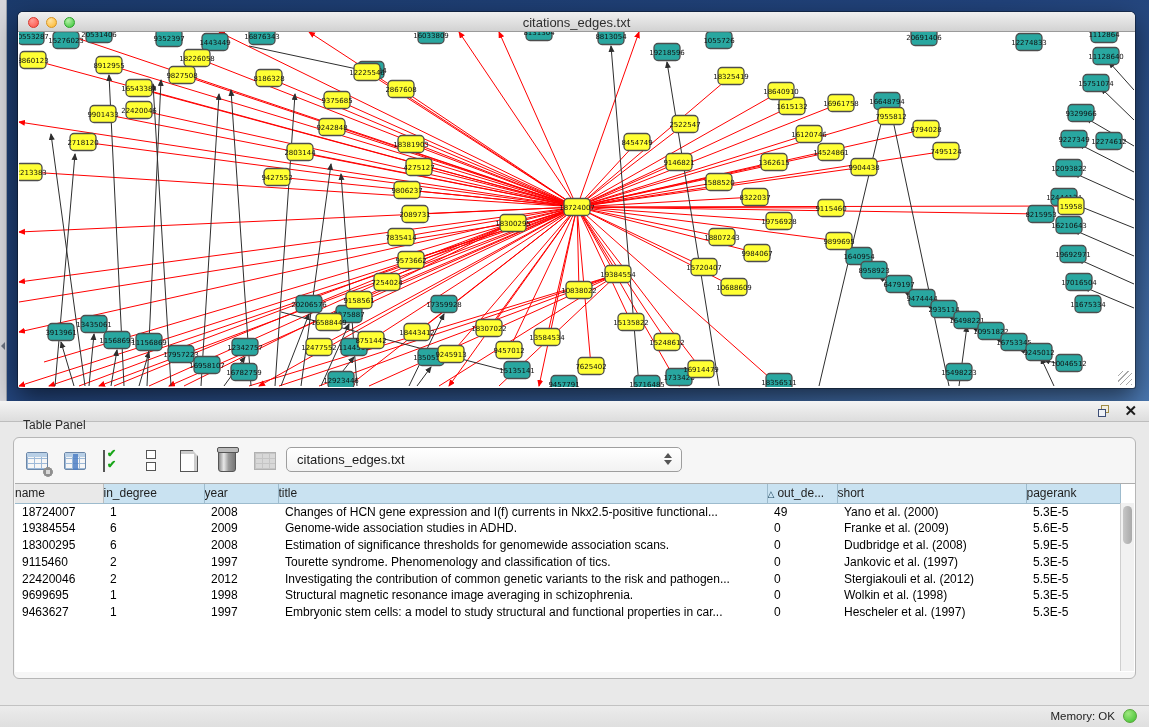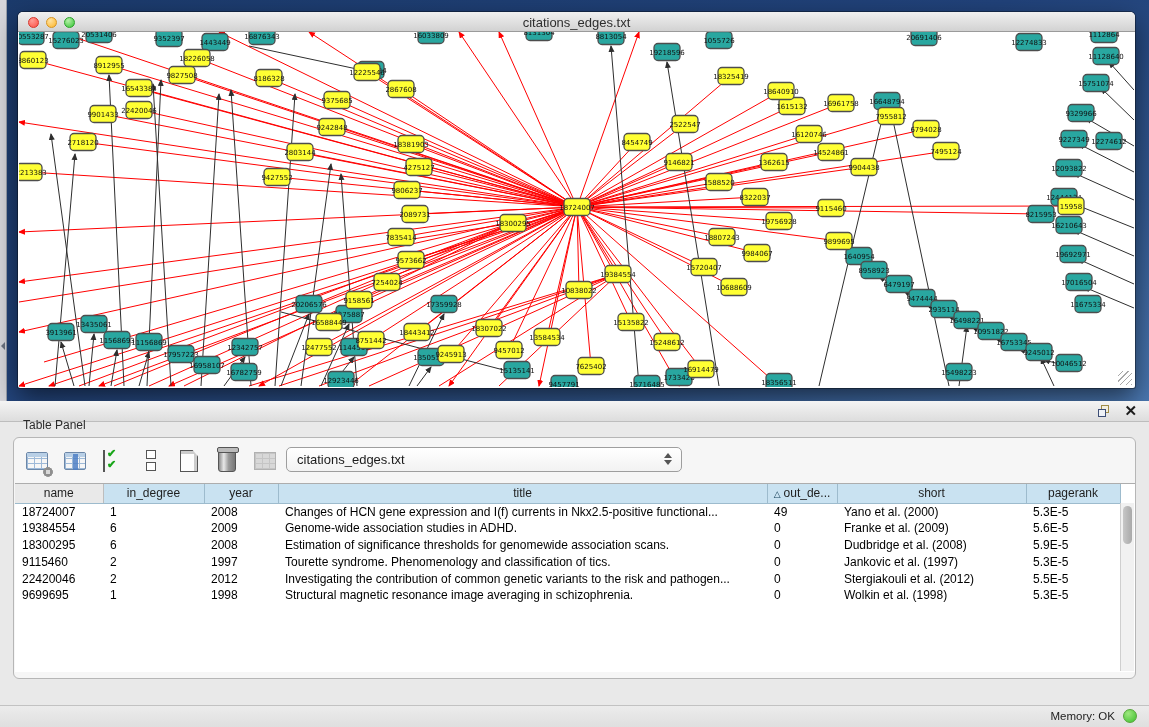--- a/index.html
+++ b/index.html
@@ -79,21 +79,21 @@
     font-size:13px; color:#1b1b1b; display:flex; align-items:center; padding-left:10px; }
   #net-select .stepper { position:absolute; right:9px; top:5px; display:flex; flex-direction:column; gap:2px;}
   #net-select .stepper i { width:0; height:0; border-left:4px solid transparent; border-right:4px solid transparent; }
   #net-select .stepper i.up { border-bottom:5px solid #555; }
   #net-select .stepper i.dn { border-top:5px solid #555; }
 
   
   #tbl-wrap { position:absolute; left:1px; top:45px; width:1120px; height:189px; background:#fff;
     border-top:1px solid #adadad; overflow:hidden; }
   table#datatable { border-collapse:collapse; table-layout:fixed; width:1105px; font-size:12px; }
-  #datatable th { height:19px; font-weight:normal; text-align:center; color:#1e1e1e;
+  #datatable th { height:19px; font-weight:normal; text-align:left; color:#1e1e1e;
     background:#c9e2f1; border-right:1px solid #9dbbcd; border-bottom:1px solid #9dbbcd; overflow:hidden; white-space:nowrap;}
   #datatable th.key { background:#e9e9e9; border-right:1px solid #bdbdbd; }
   #datatable td { height:16.8px; padding:0 4px 0 7px; color:#000; white-space:nowrap; overflow:hidden;
     text-overflow:clip; }
   .sort-glyph { font-size:9px; color:#103a52; margin-right:3px; }
   #vscroll { position:absolute; right:1px; top:65px; width:14px; height:168px; background:#f1f1f1;
     border-left:1px solid #cfcfcf; }
   #vscroll .thumb { position:absolute; left:2px; top:3px; width:9px; height:38px; border-radius:5px;
     background:linear-gradient(90deg,#c7c7c7,#a9a9a9); }
 
@@ -657,20 +657,29 @@
               </tr>
               <tr>
                 <td>9699695</td>
                 <td>1</td>
                 <td>1998</td>
                 <td>Structural magnetic resonance image averaging in schizophrenia.</td>
                 <td>0</td>
                 <td>Wolkin et al. (1998)</td>
                 <td>5.3E-5</td>
               </tr>
+              <tr>
+                <td>9463627</td>
+                <td>1</td>
+                <td>1997</td>
+                <td>Embryonic stem cells: a model to study structural and functional properties in car...</td>
+                <td>0</td>
+                <td>Hescheler et al. (1997)</td>
+                <td>5.3E-5</td>
+              </tr>
             </tbody>
         </table>
       </div>
       <div id="vscroll">
           <div class="thumb"></div>
         </div>
 
       <div id="tab-bar">
         <div id="tab-seg">
             <div class="seg sel">Node Table</div>

